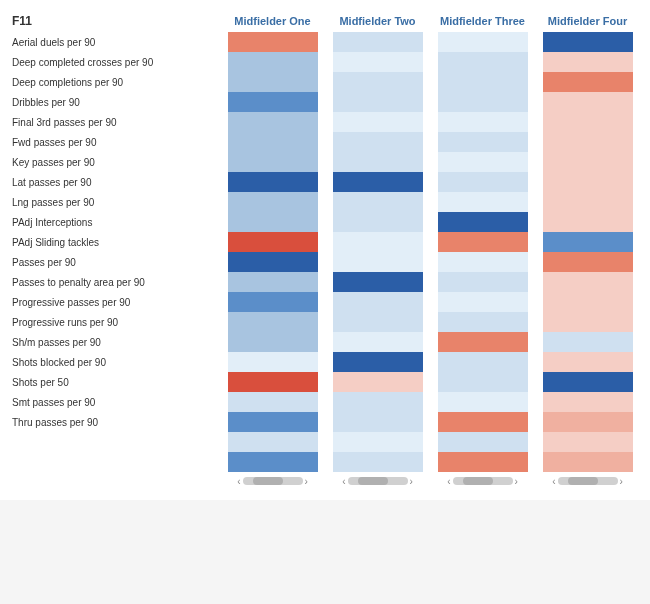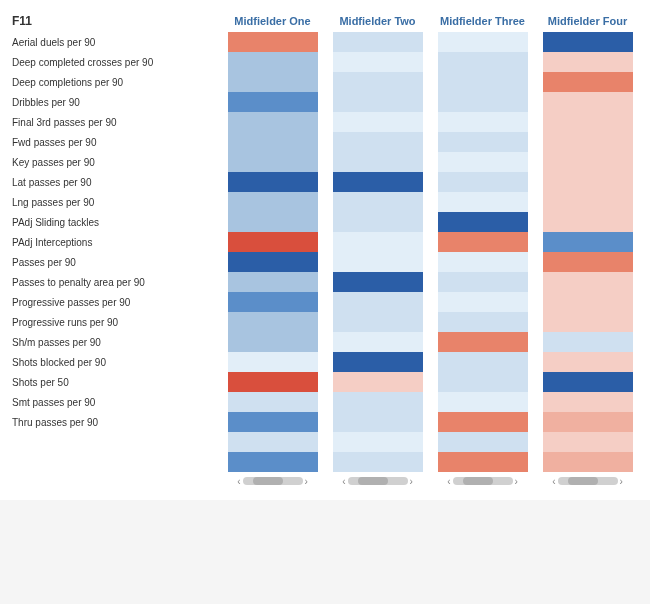--- a/index.html
+++ b/index.html
@@ -111,22 +111,22 @@
       <div class="label-header">F11</div>
       <div class="label-row">Aerial duels per 90</div>
       <div class="label-row">Deep completed crosses per 90</div>
       <div class="label-row">Deep completions per 90</div>
       <div class="label-row">Dribbles per 90</div>
       <div class="label-row">Final 3rd passes per 90</div>
       <div class="label-row">Fwd passes per 90</div>
       <div class="label-row">Key passes per 90</div>
       <div class="label-row">Lat passes per 90</div>
       <div class="label-row">Lng passes per 90</div>
+      <div class="label-row">PAdj Interceptions</div>
       <div class="label-row">PAdj Sliding tackles</div>
-      <div class="label-row">PAdj Interceptions</div>
       <div class="label-row">Passes per 90</div>
       <div class="label-row">Passes to penalty area per 90</div>
       <div class="label-row">Progressive passes per 90</div>
       <div class="label-row">Progressive runs per 90</div>
       <div class="label-row">Sh/m passes per 90</div>
       <div class="label-row">Shots blocked per 90</div>
       <div class="label-row">Shots per 50</div>
       <div class="label-row">Smt passes per 90</div>
       <div class="label-row">Thru passes per 90</div>
 

